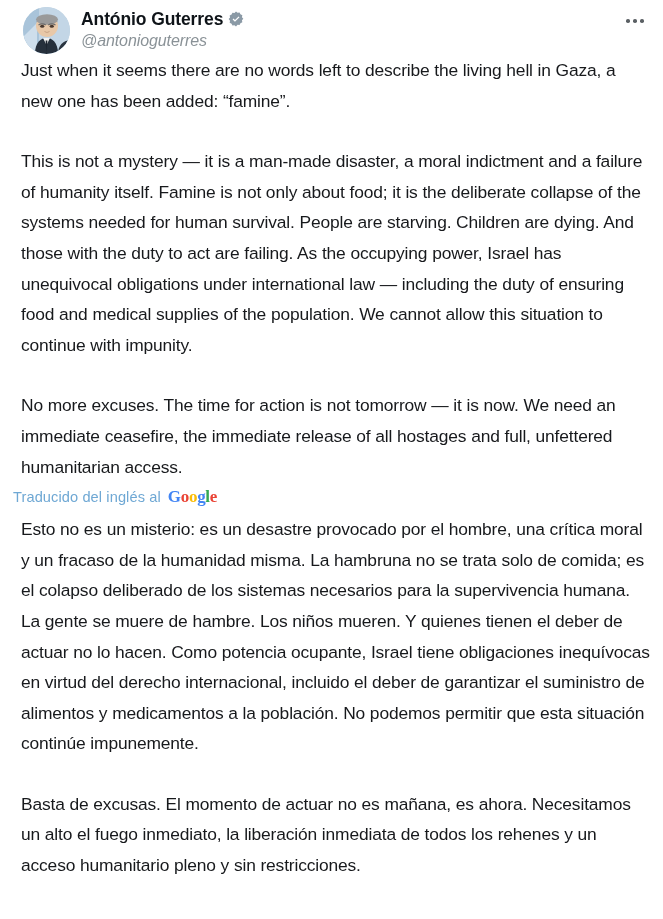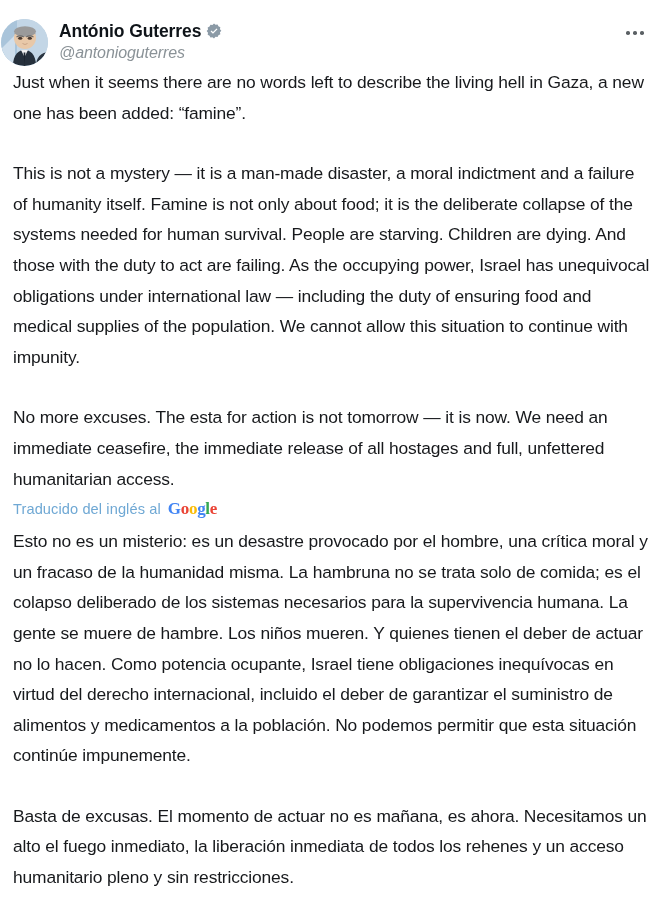--- a/index.html
+++ b/index.html
@@ -21,25 +21,24 @@
     background: #ffffff;
     box-sizing: border-box;
     padding: 0;
     position: relative;
   }
 
   
   .tweet-header {
     display: flex;
     align-items: flex-start;
-    padding: 7px 10px 0 1px;
+    padding: 7px 10px 0 23px;
     position: relative;
     height: 55px;
     box-sizing: border-box;
-    margin-top: 12px;
   }
 
   .avatar {
     width: 47px;
     height: 47px;
     border-radius: 50%;
     overflow: hidden;
     flex: 0 0 47px;
     background: #b9cfe0;
     position: relative;
@@ -109,21 +108,21 @@
 
   
   .tweet-body {
     padding: 0 12px 0 13px;
   }
 
   .para {
     font-size: 17.4px;
     line-height: 30.6px;
     color: #17191c;
-    margin: 0 0 30px 0;
+    margin: 0 0 30px 8px;
     letter-spacing: -0.15px;
     word-spacing: 0.1px;
   }
   .para:last-child { margin-bottom: 0; }
 
   .para.tight { margin-bottom: 0; }
 
   
   .translated-by {
     font-size: 14.6px;
@@ -200,21 +199,21 @@
       <i></i>
     </div>
   </div>
 
   <div class="tweet-body">
 
     <p class="para">Just when it seems there are no words left to describe the living hell in Gaza, a new one has been added: “famine”.</p>
 
     <p class="para">This is not a mystery — it is a man-made disaster, a moral indictment and a failure of humanity itself. Famine is not only about food; it is the deliberate collapse of the systems needed for human survival. People are starving. Children are dying. And those with the duty to act are failing. As the occupying power, Israel has unequivocal obligations under international law — including the duty of ensuring food and medical supplies of the population. We cannot allow this situation to continue with impunity.</p>
 
-    <p class="para tight">No more excuses. The esta for action is not tomorrow — it is now. We need an immediate ceasefire, the immediate release of all hostages and full, unfettered humanitarian access.</p>
+    <p class="para tight">No more excuses. The time for action is not tomorrow — it is now. We need an immediate ceasefire, the immediate release of all hostages and full, unfettered humanitarian access.</p>
 
     <div class="translated-by">
       <span class="label">Traducido del inglés al</span>
       <span class="google-logo">
         <span class="g-b">G</span><span class="g-r">o</span><span class="g-y">o</span><span class="g-b">g</span><span class="g-g">l</span><span class="g-r">e</span>
       </span>
     </div>
 
 
     <p class="para">Esto no es un misterio: es un desastre provocado por el hombre, una crítica moral y un fracaso de la humanidad misma. La hambruna no se trata solo de comida; es el colapso deliberado de los sistemas necesarios para la supervivencia humana. La gente se muere de hambre. Los niños mueren. Y quienes tienen el deber de actuar no lo hacen. Como potencia ocupante, Israel tiene obligaciones inequívocas en virtud del derecho internacional, incluido el deber de garantizar el suministro de alimentos y medicamentos a la población. No podemos permitir que esta situación continúe impunemente.</p>

